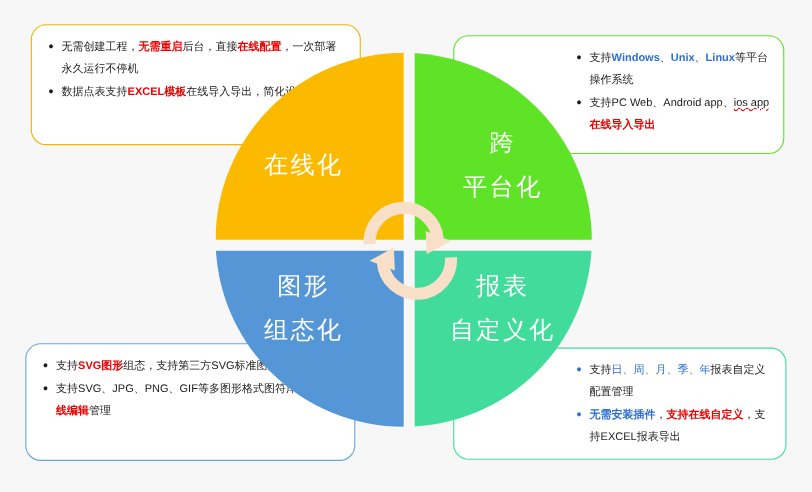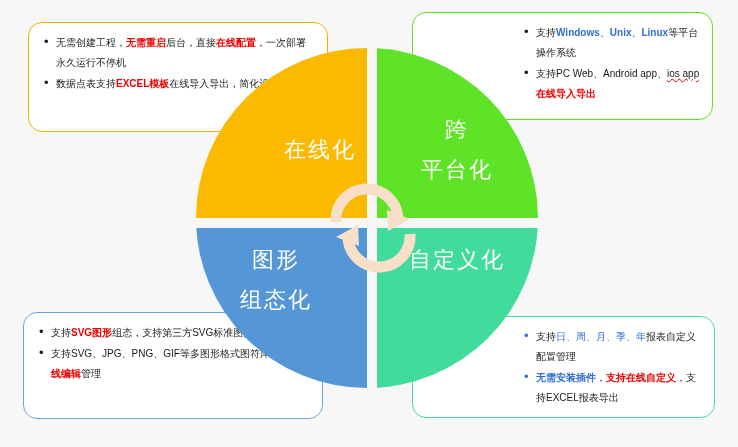--- a/index.html
+++ b/index.html
@@ -42,21 +42,21 @@
     position:absolute;
     color:#ffffff;
     font-size:22px;
     line-height:40px;
     letter-spacing:2px;
     white-space:nowrap;
     text-align:center;
     z-index:6;
     pointer-events:none;
   }
-  #label-online   { left:196px; top:130px; width:160px;text-align:right; }
+  #label-online   { left:196px; top:130px; width:160px; }
   #label-platform { left:372px; top:110px; width:170px; }
   #label-graphics { left:196px; top:240px; width:160px; }
   #label-report   { left:372px; top:240px; width:170px; }
 
   #center-arrows{
     position:absolute;
     left:330px; top:182px;
     width:86px; height:92px;
     z-index:7;
     pointer-events:none;
@@ -65,21 +65,21 @@
   
   .box{
     position:absolute;
     background:#ffffff;
     border-radius:14px;
     border:1.4px solid #ccc;
     z-index:2;
     padding:10px 12px;
   }
   #box-tl{ left:28px;  top:22px;  width:300px; height:110px; border-color:#f3b200; }
-  #box-tr{ left:412px; top:12px;  width:301px; height:108px; border-color:#5fe326; }
+  #box-tr{ left:412px; top:32px;  width:301px; height:108px; border-color:#5fe326; }
   #box-bl{ left:23px;  top:312px; width:300px; height:107px; border-color:#6aa6dd; }
   #box-br{ left:412px; top:316px; width:303px; height:102px; border-color:#41dc9b; }
 
   #box-tl .list{ padding-left:2px; }
   #box-tr .list, #box-br .list{ margin-left:98px; }
   #box-bl .list{ padding-left:2px; }
 
   ul.list{
     list-style:none;
     margin:0; padding:0;
@@ -132,20 +132,21 @@
   <div>跨</div>
   <div>平台化</div>
 </div>
 
 <div class="quad-label" id="label-graphics">
   <div>图形</div>
   <div>组态化</div>
 </div>
 
 <div class="quad-label" id="label-report">
+  <div>报表</div>
   <div>自定义化</div>
 </div>
 
 <svg id="center-arrows" viewBox="0 0 86 92" xmlns="http://www.w3.org/2000/svg">
 
   <path d="M6,40 A31,31 0 0 1 68,36" fill="none" stroke="#f7dfc8" stroke-width="11" stroke-linecap="butt"></path>
   <polygon points="57,28 80,37 58,49" fill="#f7dfc8"></polygon>
 
   <path d="M80,52 A31,31 0 0 1 18,56" fill="none" stroke="#f7dfc8" stroke-width="11" stroke-linecap="butt"></path>
   <polygon points="29,64 6,55 28,43" fill="#f7dfc8"></polygon>

